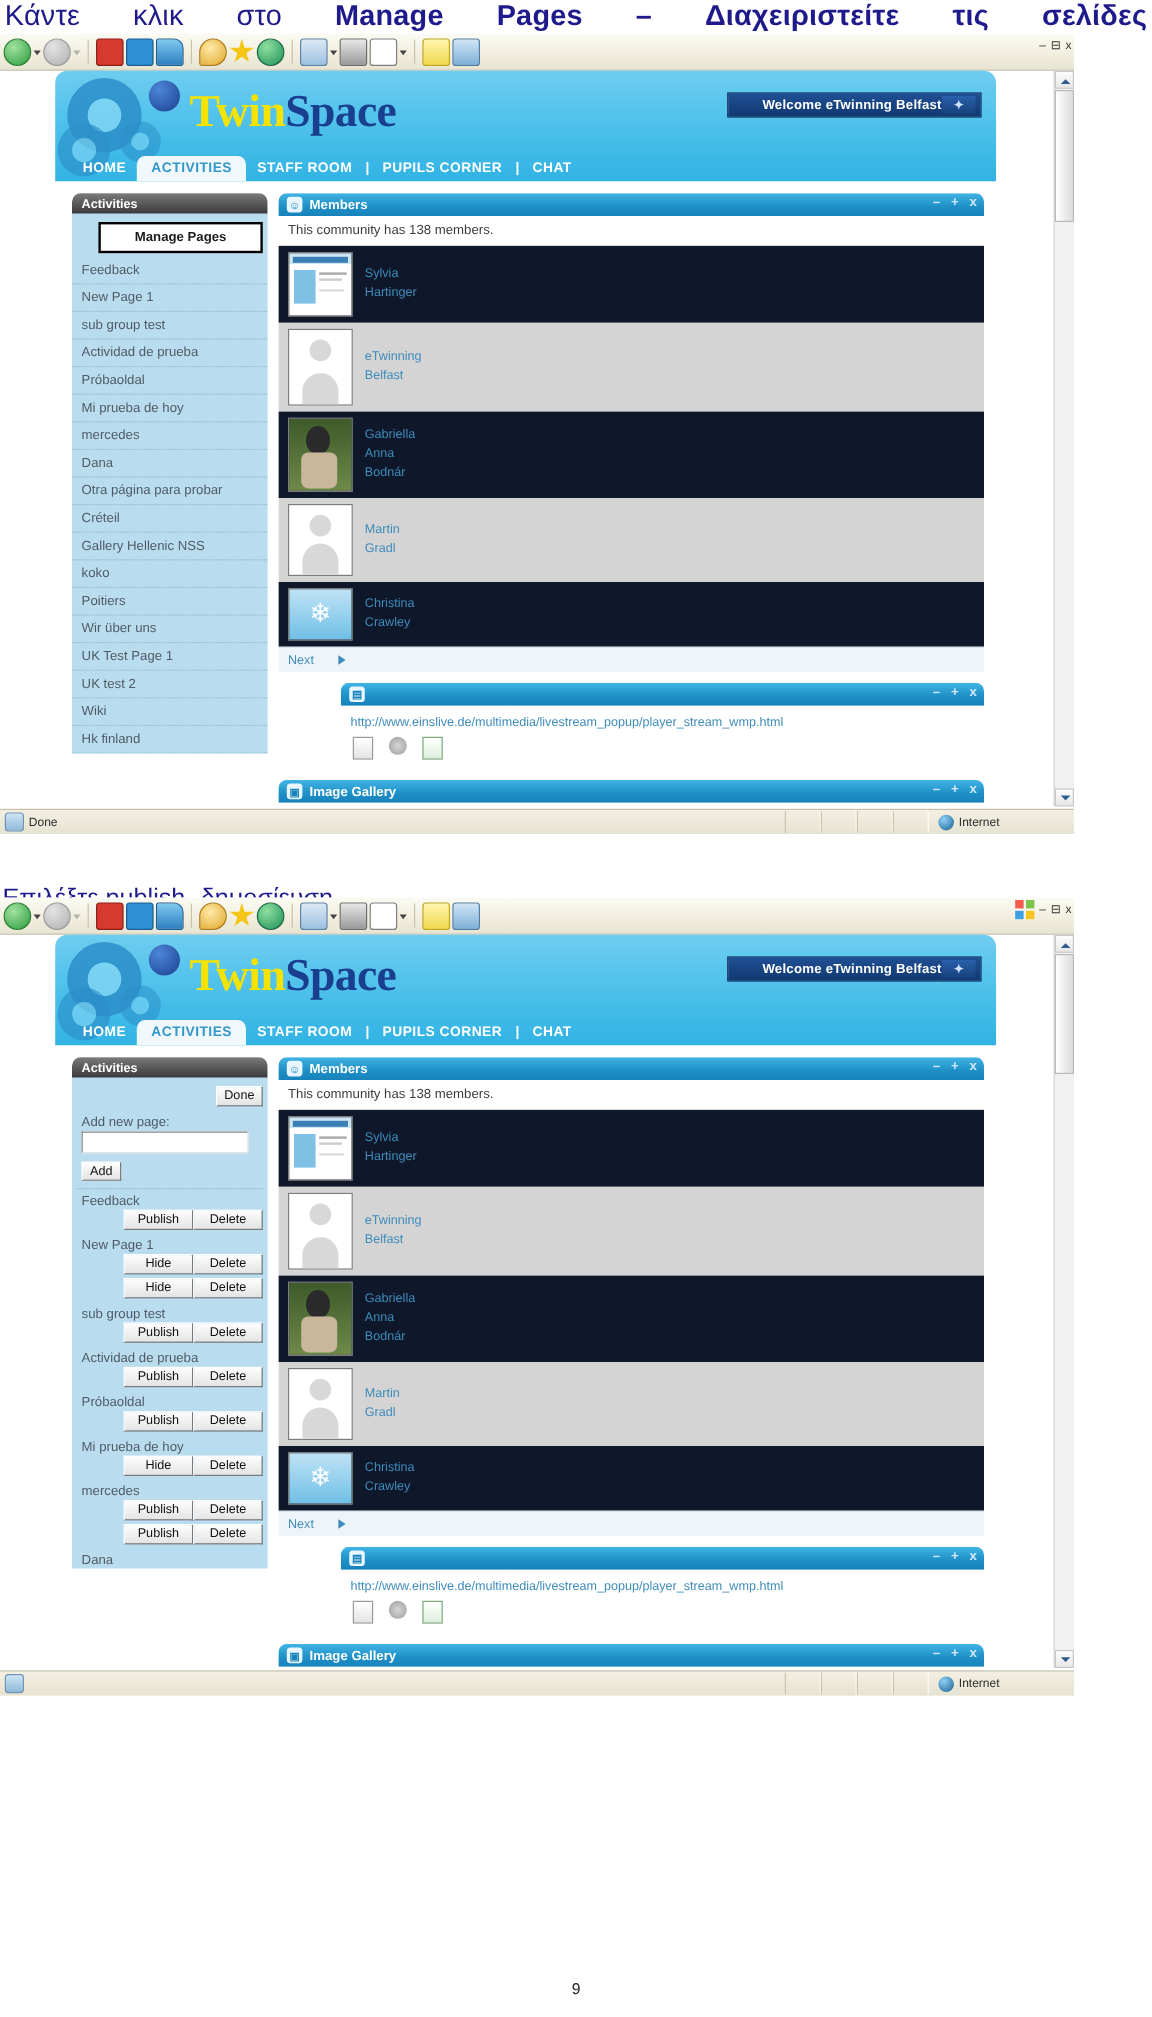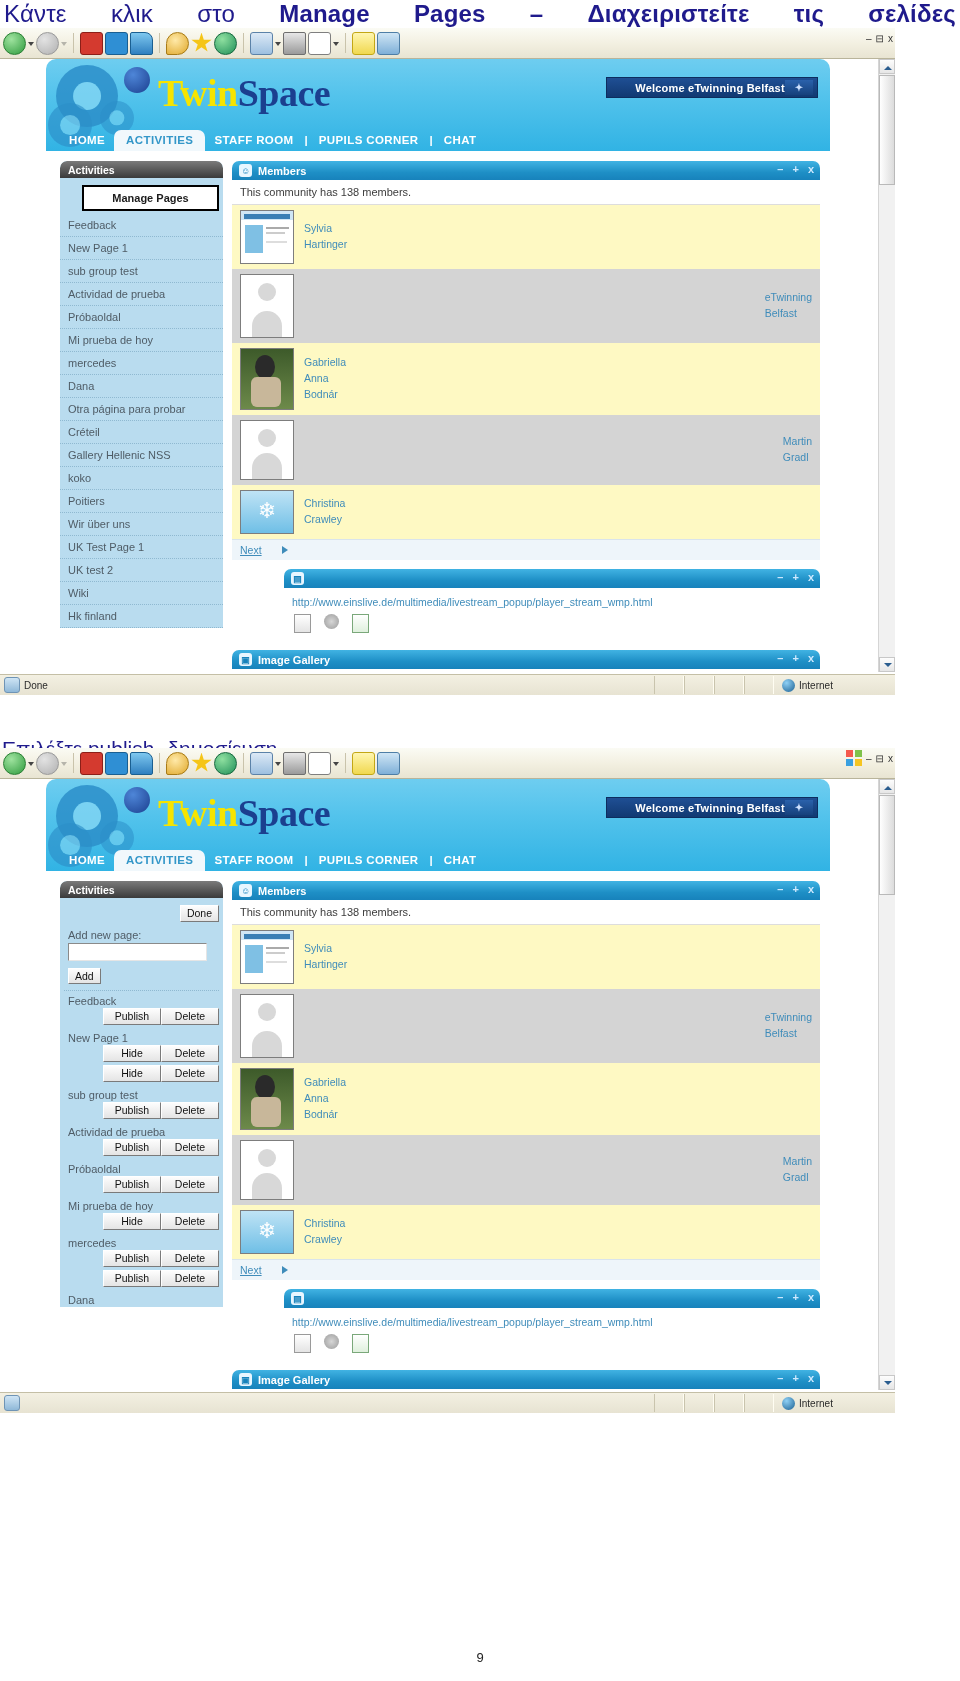--- a/index.html
+++ b/index.html
@@ -163,25 +163,25 @@
     height:19px;background:linear-gradient(to bottom,#41b3e3 0%,#1e8fc6 60%,#1782bb 100%);
     display:flex;align-items:center;color:#ffffff;font-size:11px;font-weight:bold;
     padding-left:7px;position:relative;
   }
   .panel-head .ph-ico{
     width:13px;height:13px;border-radius:3px;background:#e8f6ff;margin-right:6px;
     display:flex;align-items:center;justify-content:center;font-size:9px;color:#1782bb;
   }
   .ph-ctrls{position:absolute;right:6px;top:2px;display:flex;gap:9px;color:#cfeaff;font-size:11px;font-weight:bold;}
   .panel-note{font-size:11px;color:#3c3c3c;padding:6px 8px;background:#ffffff;border-bottom:1px solid #dddddd;}
-  .member-row{display:flex;align-items:center;gap:10px;padding:5px 8px;background:#fef9c3;}
-  .member-row.alt{background:#d4d4d4;justify-content:space-between;}
+  .member-row{display:flex;align-items:center;gap:10px;padding:5px 8px;background:#0f172a;}
+  .member-row.alt{background:#d4d4d4;}
   .mem-thumb{width:52px;height:52px;background:#ffffff;border:1px solid #7d7d7d;flex:0 0 auto;position:relative;overflow:hidden;}
   .mem-name{font-size:10.5px;color:#3f8cba;line-height:1.5;}
-  .next-row{background:#eef5fa;padding:4px 8px;font-size:10.5px;color:#3f8cba;display:flex;align-items:center;gap:20px;border-top:1px solid #d9e4ec;text-decoration:underline;}
+  .next-row{background:#eef5fa;padding:4px 8px;font-size:10.5px;color:#3f8cba;display:flex;align-items:center;gap:20px;border-top:1px solid #d9e4ec;}
   .next-tri{width:0;height:0;border-left:6px solid #3f8cba;border-top:4px solid transparent;border-bottom:4px solid transparent;}
   .link-row{padding:8px 8px 4px 8px;font-size:10.5px;color:#3f8cba;}
   .icon-row{display:flex;gap:13px;padding:2px 8px 8px 10px;}
   .mini-ico{width:15px;height:17px;position:relative;display:inline-block;}
 
   
   .silhouette{position:absolute;left:50%;bottom:0;transform:translateX(-50%);width:30px;height:26px;
     background:#d8d8d8;border-radius:15px 15px 0 0;}
   .silhouette-head{position:absolute;left:50%;top:8px;transform:translateX(-50%);width:18px;height:18px;
     border-radius:50%;background:#d8d8d8;}

